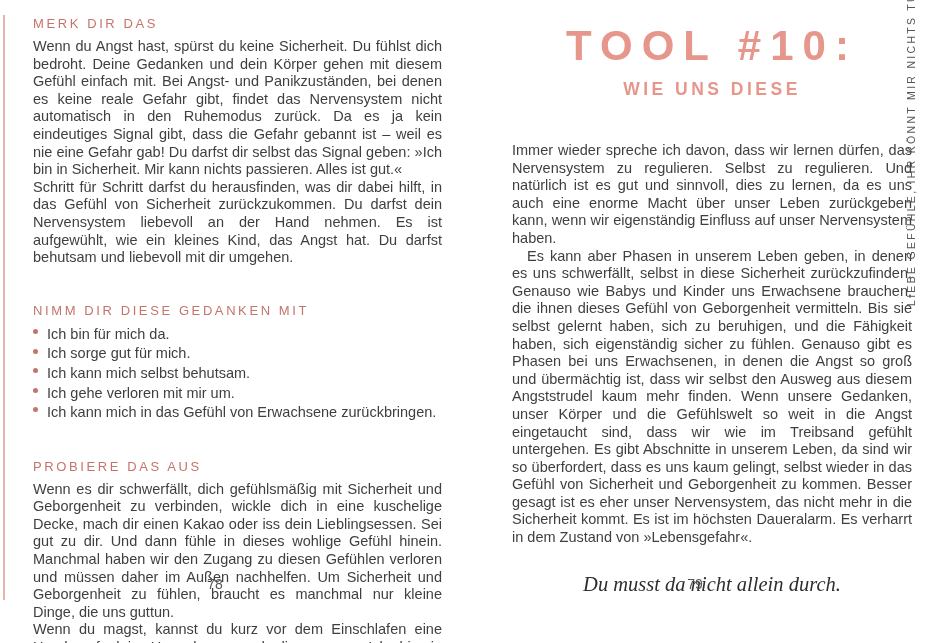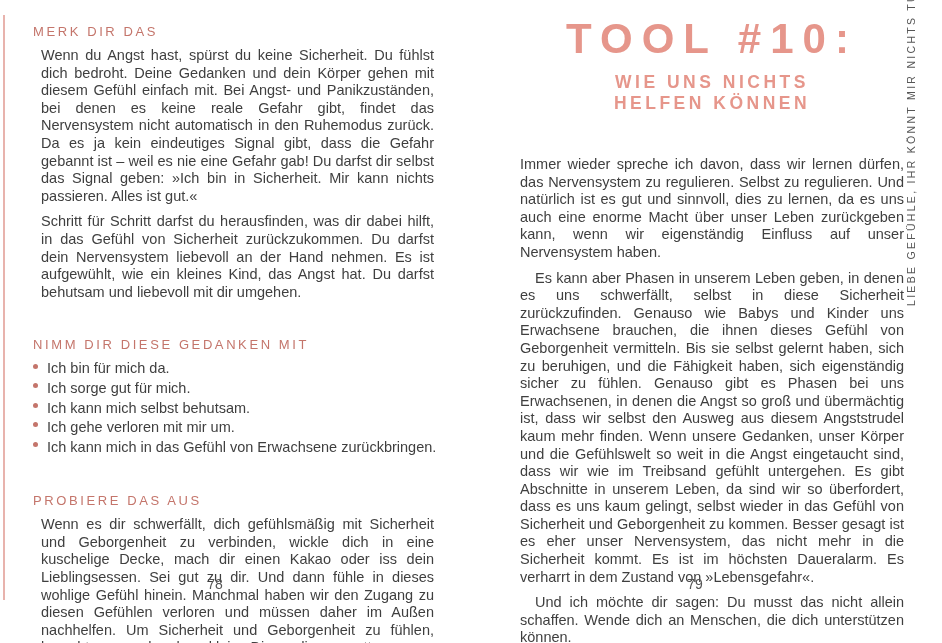--- a/index.html
+++ b/index.html
@@ -9,40 +9,40 @@
     color:#3f3f3f;
   }
   .edge-line {
     position:absolute; left:3px; top:15px; width:2px; height:585px;
     background:#e8b3ad;
   }
   
   .page-left { position:absolute; left:33px; top:12px; width:409px; }
   .section-heading {
     color:#c4756b; font-size:13px; letter-spacing:2.6px;
-    font-weight:normal; margin:12px 0 7px 0;
+    font-weight:normal; margin:4px 0 7px 0;
   }
   .body-par {
     font-size:14.5px; line-height:17.6px; text-align:justify;
-    margin:8px; color:#3f3f3f;
+    margin:0; color:#3f3f3f;
   }
   .gap-section { margin-top:36px; }
   .bullet-list { list-style:none; margin:4px 0 0 0; padding:0; }
   .bullet-item {
     font-size:14.5px; line-height:19.6px; display:flex; align-items:center;
   }
   .bullet-dot {
     width:5px; height:5px; border-radius:50%; background:#c4756b;
     flex:0 0 auto; margin-right:9px; position:relative; top:-3px;
   }
   
   .page-right { position:absolute; left:512px; top:16px; width:400px; }
   .tool-title {
     text-align:center; color:#e6968b; font-size:42px; font-weight:bold;
-    letter-spacing:9px; margin:1px; line-height:44px;
+    letter-spacing:9px; margin:8px; line-height:44px;
   }
   .tool-subtitle {
     text-align:center; color:#e6968b; font-size:17.5px; font-weight:bold;
     letter-spacing:3.5px; line-height:21px; margin-top:11px;
   }
   .right-body { margin-top:42px; }
   .indent { text-indent:15px; }
   .closing-quote {
     font-family:"Liberation Serif", serif; font-style:italic;
     font-size:20.5px; text-align:center; margin-top:26px; color:#2e2e2e;
@@ -97,28 +97,26 @@
     </ul>
 
     <h2 class="section-heading gap-section">PROBIERE DAS AUS</h2>
     <p class="body-par">Wenn es dir schwerfällt, dich gefühlsmäßig mit Sicherheit und Geborgenheit zu verbinden, wickle dich in eine kuschelige Decke, mach dir einen Kakao oder iss dein Lieblingsessen. Sei gut zu dir. Und dann fühle in dieses wohlige Gefühl hinein. Manchmal haben wir den Zugang zu diesen Gefühlen verloren und müssen daher im Außen nachhelfen. Um Sicherheit und Geborgenheit zu fühlen, braucht es manchmal nur kleine Dinge, die uns guttun.</p>
     <p class="body-par">Wenn du magst, kannst du kurz vor dem Einschlafen eine Hand auf dein Herz legen und dir sagen: »Ich bin in Sicherheit.«</p>
   </div>
 
   <div class="page-right">
     <h1 class="tool-title">TOOL #10:</h1>
     <div class="tool-subtitle">
-      <div>WIE UNS NICHTS</div>
-      <div>HELFEN KÖNNEN</div>
+      <div>WIE UNS DIESE</div>
     </div>
 
     <div class="right-body">
       <p class="body-par">Immer wieder spreche ich davon, dass wir lernen dürfen, das Nervensystem zu regulieren. Selbst zu regulieren. Und natürlich ist es gut und sinnvoll, dies zu lernen, da es uns auch eine enorme Macht über unser Leben zurückgeben kann, wenn wir eigenständig Einfluss auf unser Nervensystem haben.</p>
       <p class="body-par indent">Es kann aber Phasen in unserem Leben geben, in denen es uns schwerfällt, selbst in diese Sicherheit zurückzufinden. Genauso wie Babys und Kinder uns Erwachsene brauchen, die ihnen dieses Gefühl von Geborgenheit vermitteln. Bis sie selbst gelernt haben, sich zu beruhigen, und die Fähigkeit haben, sich eigenständig sicher zu fühlen. Genauso gibt es Phasen bei uns Erwachsenen, in denen die Angst so groß und übermächtig ist, dass wir selbst den Ausweg aus diesem Angststrudel kaum mehr finden. Wenn unsere Gedanken, unser Körper und die Gefühlswelt so weit in die Angst eingetaucht sind, dass wir wie im Treibsand gefühlt untergehen. Es gibt Abschnitte in unserem Leben, da sind wir so überfordert, dass es uns kaum gelingt, selbst wieder in das Gefühl von Sicherheit und Geborgenheit zu kommen. Besser gesagt ist es eher unser Nervensystem, das nicht mehr in die Sicherheit kommt. Es ist im höchsten Daueralarm. Es verharrt in dem Zustand von »Lebensgefahr«.</p>
-      <p class="body-par indent">Und ich möchte dir sagen: Du musst das nicht allein schaffen. Wende dich an Menschen, die dich unterstützen können.</p>
     </div>
 
     <div class="closing-quote">Du musst da nicht allein durch.</div>
   </div>
 
   <div class="page-number left">78</div>
   <div class="page-number right">79</div>
 
   <div class="sidebar-vertical">LIEBE GEFÜHLE, IHR KÖNNT MIR NICHTS TUN!</div>
 

